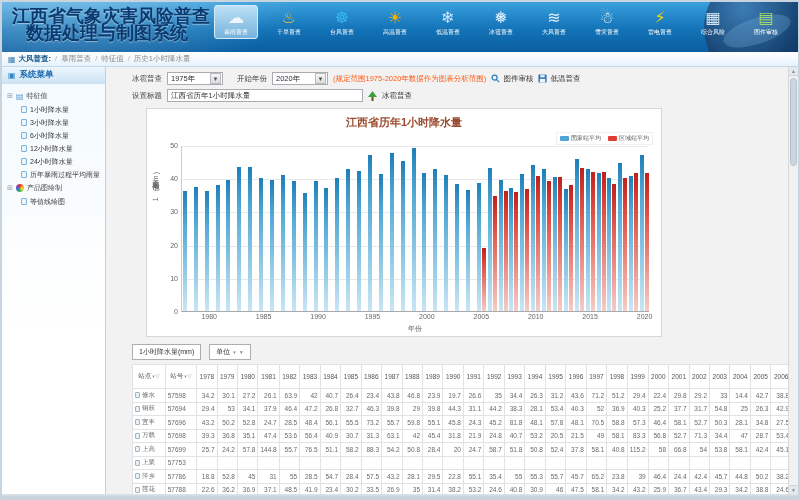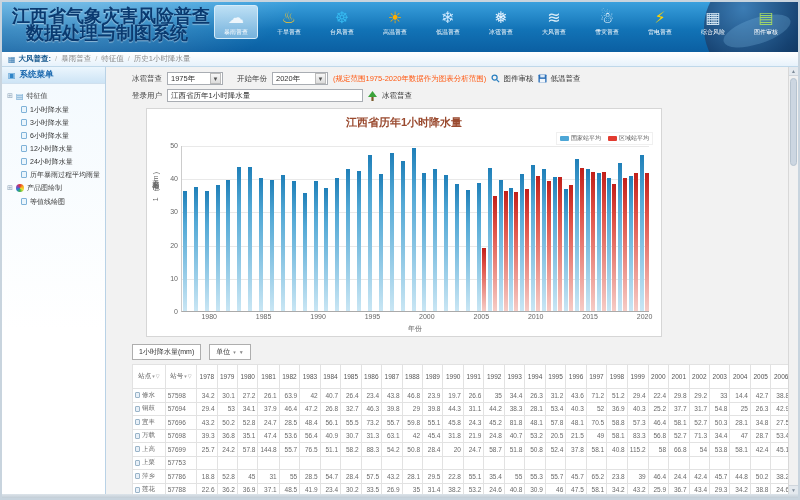--- a/index.html
+++ b/index.html
@@ -267,21 +267,21 @@
           <svg width="9" height="9" viewBox="0 0 10 10">
             <rect x="0.5" y="0.5" width="9" height="9" rx="1" fill="#2a6fb8"></rect>
             <rect x="2.5" y="0.8" width="5" height="3" fill="#dce9f5"></rect>
             <rect x="2" y="5.4" width="6" height="4" fill="#f0f5fa"></rect>
           </svg>
           <span>低温普查</span>
         </span>
       </div>
 
       <div class="formrow">
-        <span>登录用户</span>
+        <span>设置标题</span>
         <span class="inputbox titlebox">
           <span>江西省历年1小时降水量</span>
         </span>
         <svg width="9" height="10" viewBox="0 0 9 10">
           <polygon points="4.5,0 9,6 0,6" fill="#3ba33b"></polygon>
           <rect x="3.4" y="6" width="2.2" height="4" fill="#7a5a2a"></rect>
         </svg>
         <span class="minibtn">
           <span>冰雹普查</span>
         </span>

